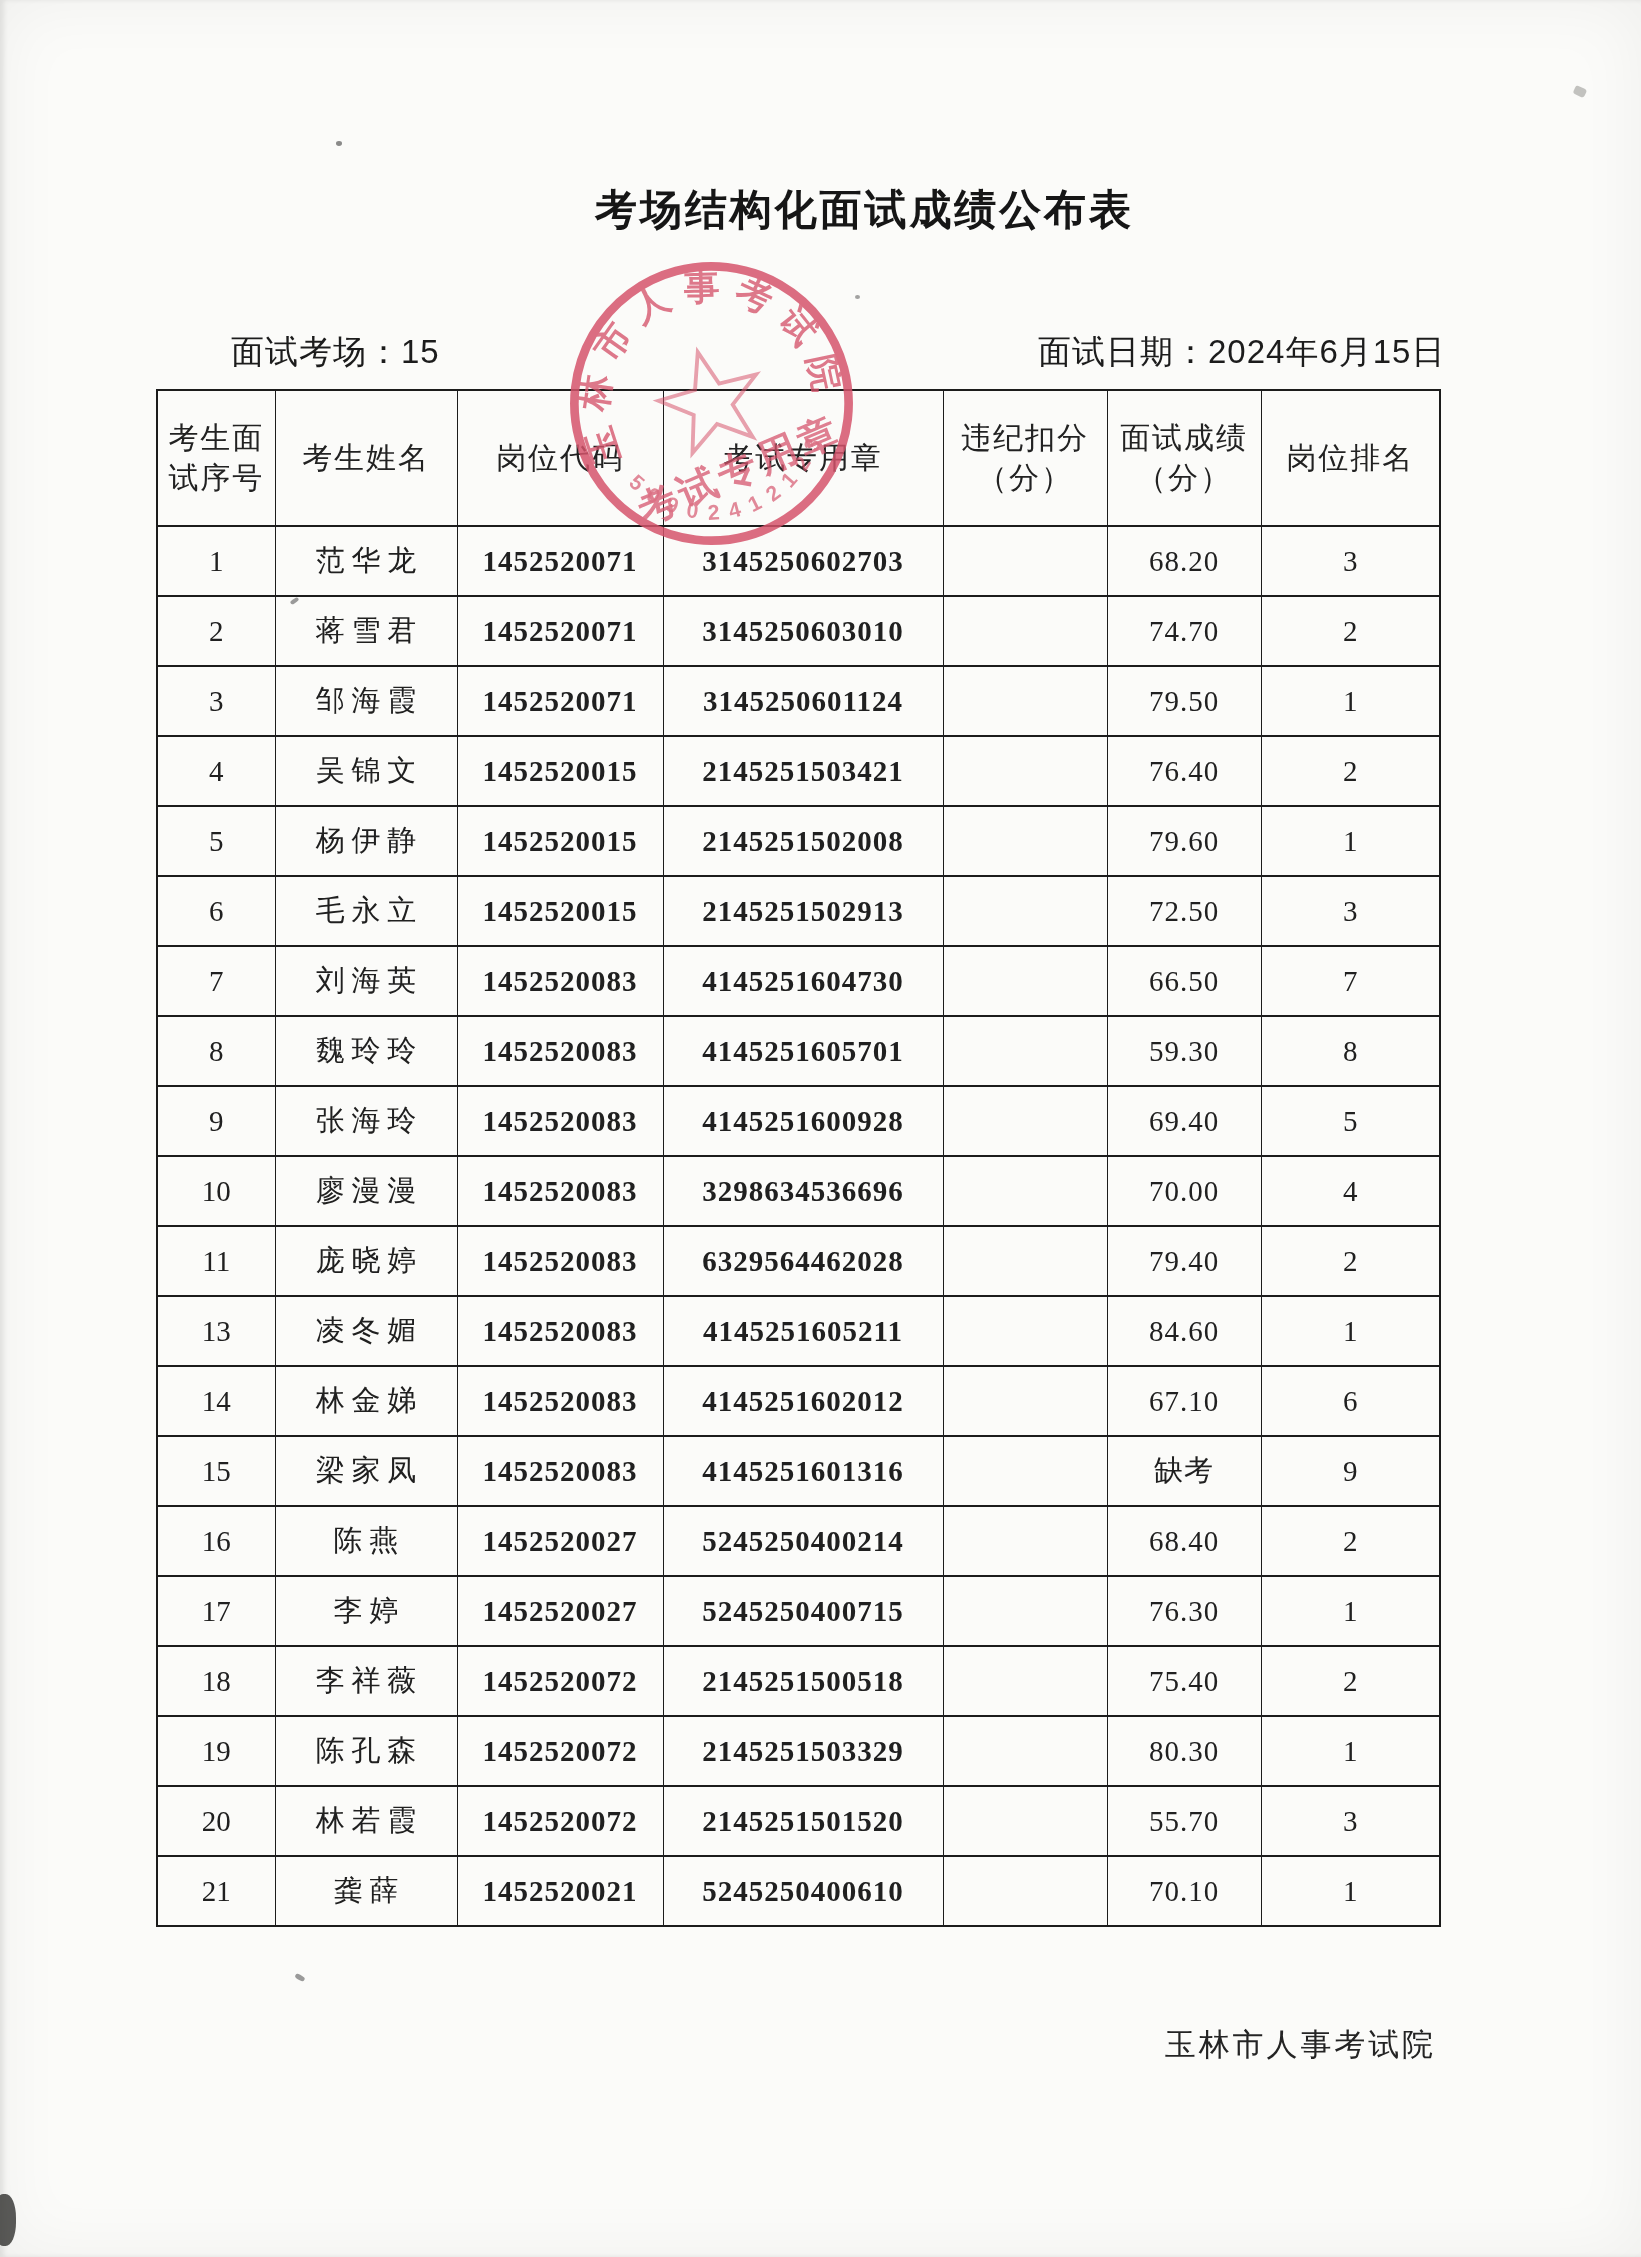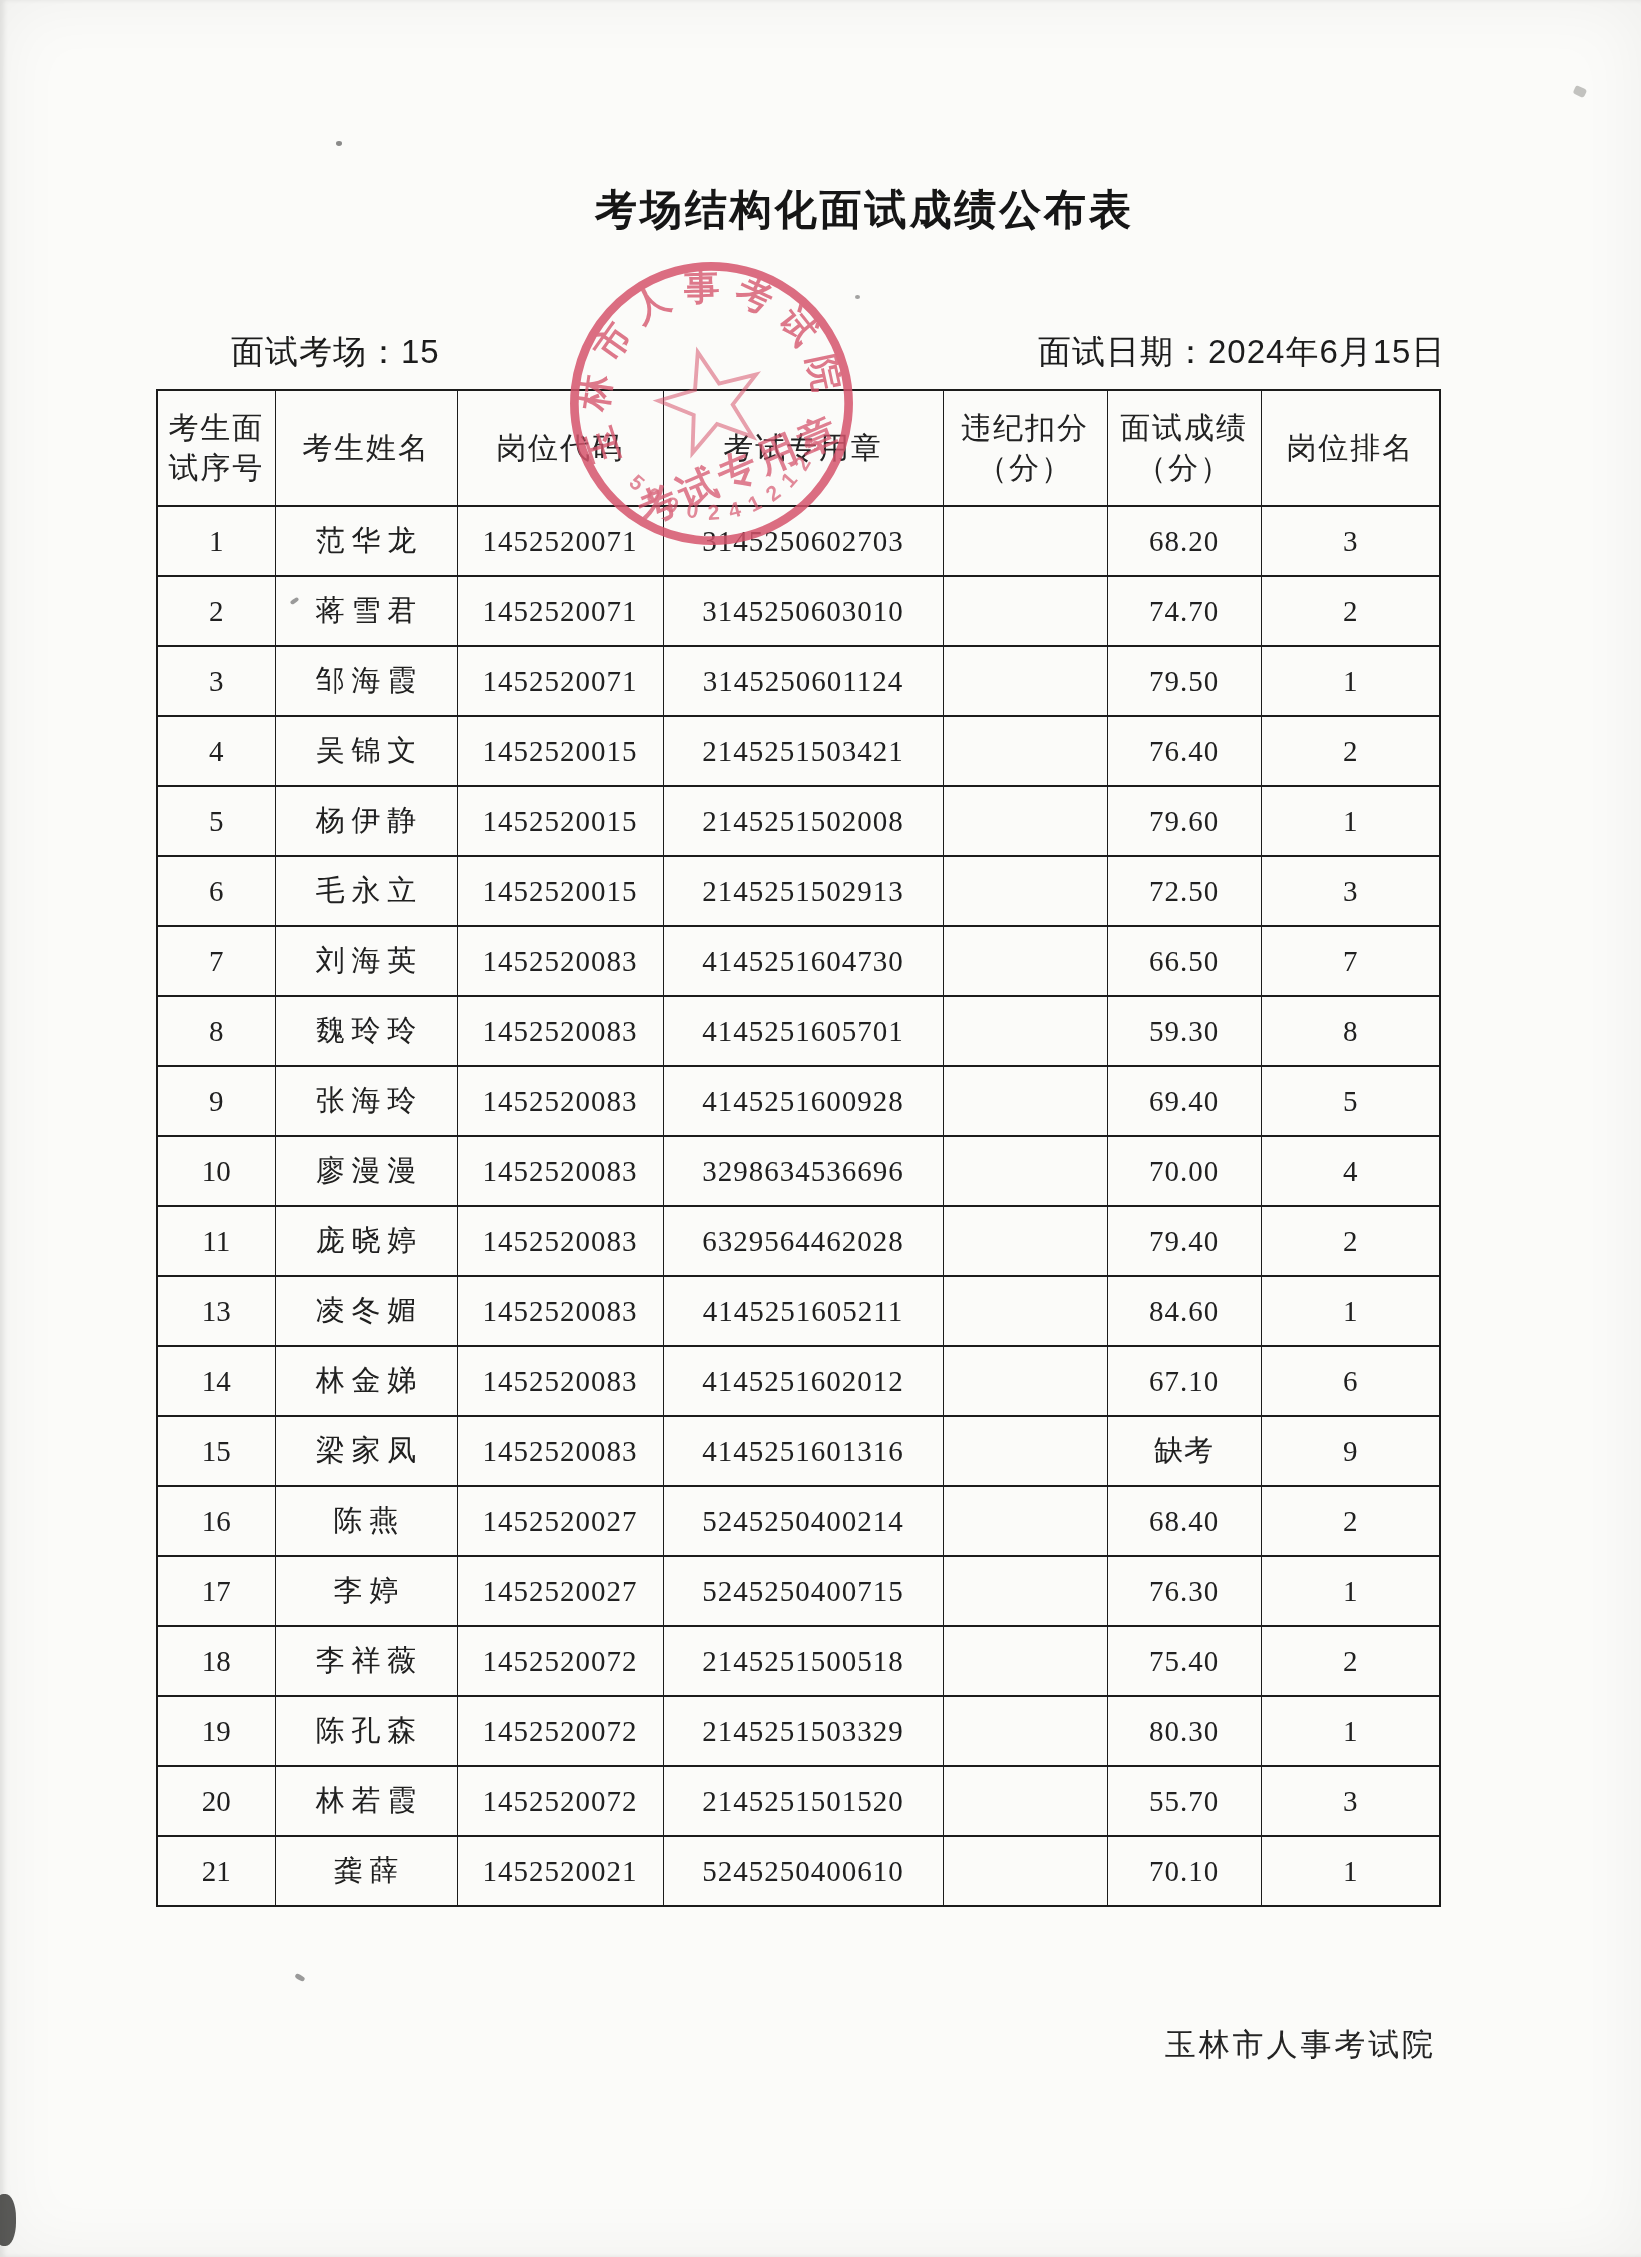--- a/index.html
+++ b/index.html
@@ -28,29 +28,29 @@
     position:absolute;left:156px;top:389px;width:1282px;
     border-collapse:collapse;table-layout:fixed;
     border:2.9px solid #1b1b1b;
   }
   .score-table th,.score-table td{
     border-left:1.9px solid #1c1c1c;border-right:1.9px solid #1c1c1c;
     border-top:2.9px solid #1c1c1c;border-bottom:2.9px solid #1c1c1c;
     text-align:center;vertical-align:middle;
     padding:0;overflow:hidden;
   }
-  .score-table thead tr{height:116px;}
+  .score-table thead tr{height:136px;}
   .score-table tbody tr{height:70px;}
   .score-table th{
     font-weight:normal;font-size:30px;line-height:1.35;
     white-space:pre-line;letter-spacing:1.9px;color:#222;
   }
   .score-table td{font-size:29px;color:#202020;}
   .score-table td.c1{letter-spacing:6.8px;text-indent:6.8px;}
-  .score-table td.c2,.score-table td.c3{letter-spacing:1px;}
+  .score-table td.c2,.score-table td.c3{letter-spacing:1px;font-weight:bold;}
   .score-table td.c5{letter-spacing:1px;text-align:center;}
   .footer-sig{
     position:absolute;top:2024px;right:205px;
     font-size:31px;letter-spacing:2.9px;color:#242424;
   }
   
   .stamp{position:absolute;left:557px;top:249px;width:309px;height:309px;pointer-events:none;}
   .stamp text{font-family:"Liberation Sans","DejaVu Sans",sans-serif;}
   .stamp-org-text{font-size:37px;letter-spacing:13px;font-weight:bold;}
   .stamp-serial-text{font-size:22px;letter-spacing:11px;font-weight:bold;}

